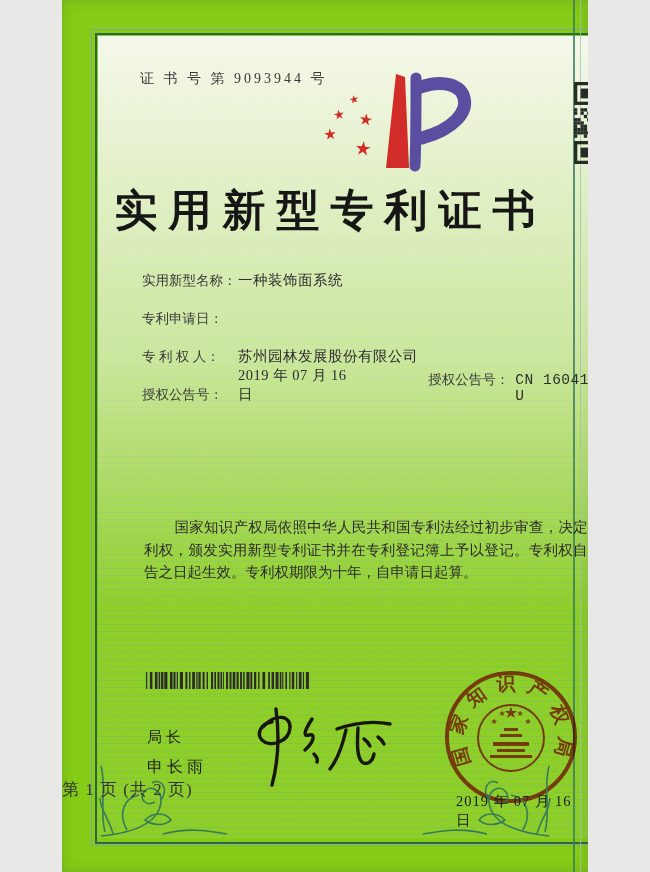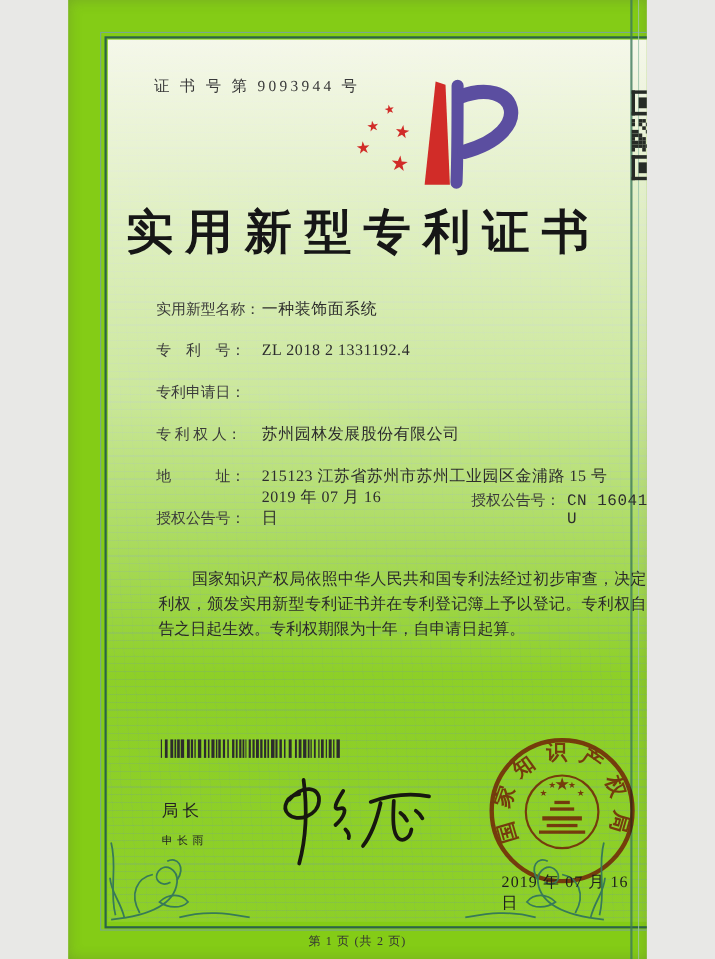--- a/index.html
+++ b/index.html
@@ -34,29 +34,29 @@
   .flabel{display:inline-block;width:96px;flex:0 0 96px;font-size:13.5px;color:#3a3a3a;}
   .fvalue{font-size:14.5px;color:#2d2d2d;letter-spacing:.5px;}
   .grant-pair{margin-left:64px;display:flex;align-items:baseline;font-family:Liberation Mono, monospace;}
   .grant-pair .flabel{width:auto;flex:0 0 auto;margin-right:6px;}
   .body-text{position:absolute;left:82px;top:516px;width:488px;
     font-size:14.5px;line-height:22.6px;color:#2b2b2b;text-align:justify;}
   .body-text p{margin:0;text-indent:2.1em;}
   .barcode{position:absolute;left:84px;top:672px;width:164px;height:17px;}
   .commissioner-title{position:absolute;left:85px;top:728px;font-size:15px;letter-spacing:4px;
     color:#222;font-family:"Liberation Sans","DejaVu Sans",sans-serif;}
-  .commissioner-name{position:absolute;left:85px;top:757px;font-size:10px;letter-spacing:4px;
+  .commissioner-name{position:absolute;left:85px;top:757px;font-size:16px;letter-spacing:4px;
     color:#222;font-family:"Liberation Sans","DejaVu Sans",sans-serif;}
   .signature{position:absolute;left:183px;top:697px;width:178px;height:96px;}
   .seal{position:absolute;left:378px;top:666px;width:142px;height:142px;
     opacity:.92;mix-blend-mode:multiply;}
   .seal-date{position:absolute;left:394px;top:792px;font-size:14.5px;letter-spacing:1px;
     color:#1c1c1c;z-index:6;}
-  .footer{position:absolute;left:0;top:848px;width:100%;text-align:center;
-    font-size:11px;color:#333;letter-spacing:1px;}
+  .footer{position:absolute;left:0;top:778px;width:100%;text-align:left;
+    font-size:17px;color:#333;letter-spacing:1px;}
   .flourish-left{position:absolute;left:35px;top:740px;width:132px;height:100px;}
   .flourish-right{position:absolute;right:35px;top:740px;width:132px;height:100px;transform:scaleX(-1);}
 </style>
 </head>
 <body>
 
 <div class="page">
 
   <div class="guilloche"></div>
   <div class="frame-outer"></div>
@@ -318,33 +318,25 @@
     </svg>
 
   <div class="title">实用新型专利证书</div>
 
   <div class="fields">
     <div class="frow">
       <span class="flabel">实用新型名称：</span>
       <span class="fvalue">一种装饰面系统</span>
     </div>
     <div class="frow">
-      <span class="flabel">专　利　号：</span>
-      <span class="fvalue">ZL 2018 2 1331192.4</span>
-    </div>
-    <div class="frow">
       <span class="flabel">专利申请日：</span>
     </div>
     <div class="frow">
       <span class="flabel">专 利 权 人：</span>
       <span class="fvalue">苏州园林发展股份有限公司</span>
-    </div>
-    <div class="frow">
-      <span class="flabel">地　　　址：</span>
-      <span class="fvalue">215123 江苏省苏州市苏州工业园区金浦路 15 号</span>
     </div>
     <div class="frow">
       <span class="flabel">授权公告号：</span>
       <span class="fvalue">2019 年 07 月 16 日</span>
       <span class="grant-pair">
         <span class="flabel">授权公告号：</span>
         <span class="fvalue">CN 160418990 U</span>
       </span>
     </div>
   </div>

